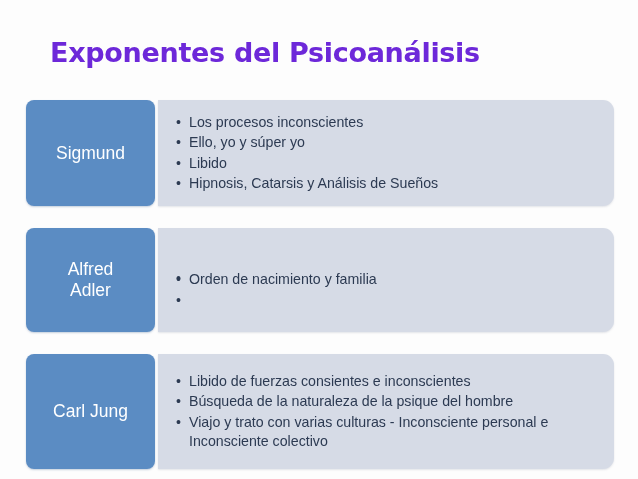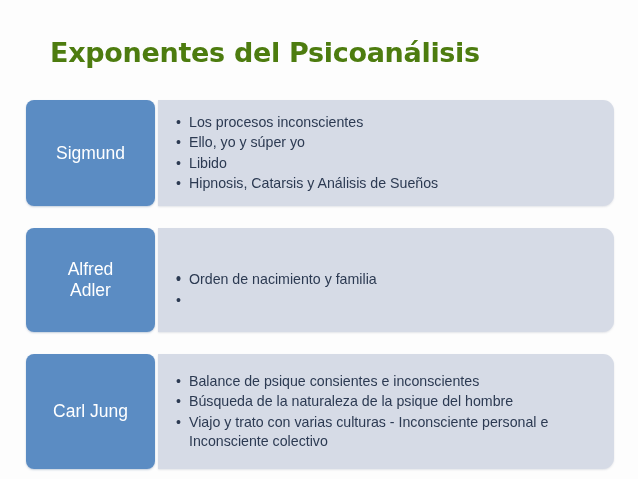--- a/index.html
+++ b/index.html
@@ -22,21 +22,21 @@
   }
 
   .slide-title {
     position: absolute;
     left: 50px;
     top: 37px;
     font-family: "DejaVu Sans", sans-serif;
     font-size: 27px;
     font-weight: bold;
     letter-spacing: -0.3px;
-    color: #4d7c0f;
+    color: #6d28d9;
     white-space: nowrap;
   }
 
   .rows {
     position: absolute;
     left: 26px;
     top: 100px;
     width: 588px;
   }
 
@@ -173,21 +173,21 @@
     <div class="row row-jung">
       <div class="row-name">
         <div>
           <div>Carl Jung</div>
         </div>
       </div>
       <div class="row-panel">
         <ul class="bullets">
           <li>
             <span class="dot">•</span>
-            <span>Balance de psique consientes e inconscientes</span>
+            <span>Libido de fuerzas consientes e inconscientes</span>
           </li>
           <li>
             <span class="dot">•</span>
             <span>Búsqueda de la naturaleza de la psique del hombre</span>
           </li>
           <li>
             <span class="dot">•</span>
             <span>Viajo y trato con varias culturas - Inconsciente personal e Inconsciente colectivo</span>
           </li>
         </ul>

